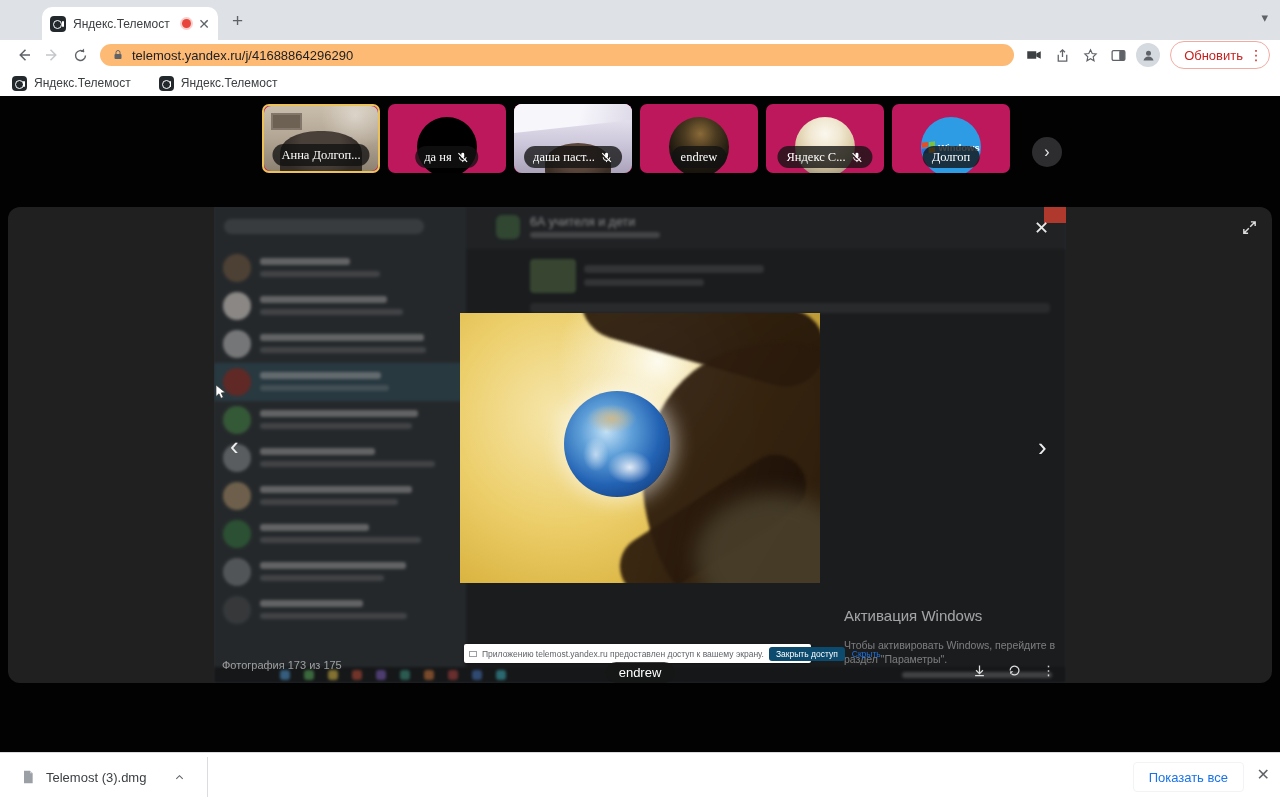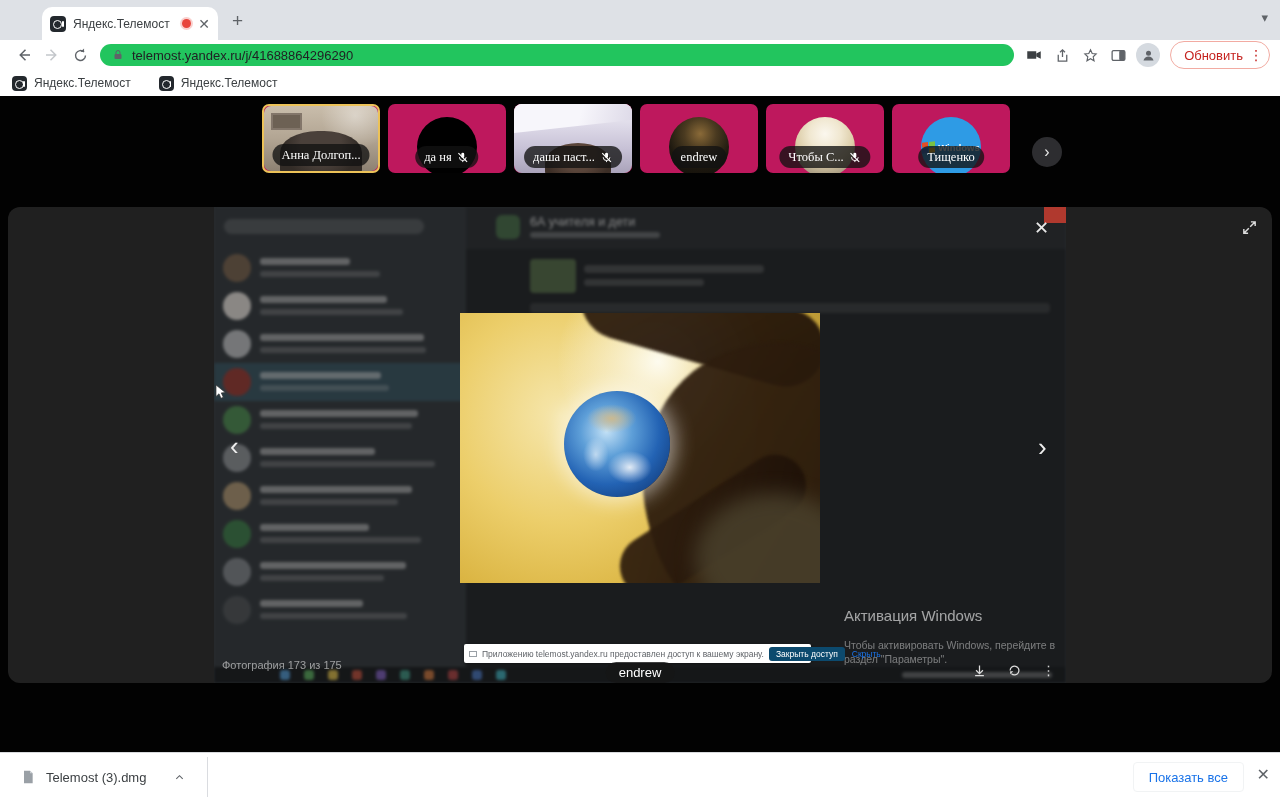--- a/index.html
+++ b/index.html
@@ -17,21 +17,21 @@
   .favicon::after { content:""; position:absolute; right:2.5px; top:5px; width:1.6px; height:6px; background:#fff; border-radius:1px; }
   .tab-title { font-size:12px; color:#3c4043; white-space:nowrap; overflow:hidden; flex:1; }
   .rec-dot { width:9px; height:9px; border-radius:50%; background:#e8453c; flex:none; box-shadow:0 0 0 2px rgba(232,69,60,.25); }
   .tab-close { color:#5f6368; font-size:14px; line-height:14px; flex:none; cursor:default; }
   .newtab { position:absolute; left:232px; top:10px; font-size:19px; color:#5f6368; }
   .tabstrip-caret { position:absolute; right:12px; top:10px; color:#5f6368; font-size:13px; }
 
   .toolbar { position:absolute; top:40px; left:0; width:1280px; height:30px; background:#fff;
              display:flex; align-items:center; padding:0 10px; }
   .tb-ic { width:28px; height:28px; display:flex; align-items:center; justify-content:center; flex:none; }
-  .omnibox { width:915px; height:22px; background:#22c55e; border-radius:14px; display:flex;
+  .omnibox { width:915px; height:22px; background:#fdba74; border-radius:14px; display:flex;
              align-items:center; gap:8px; padding:0 12px; margin:0 6px; }
   .url { font-size:13px; color:#202124; }
   .avatar-btn { width:24px; height:24px; border-radius:50%; background:#d5dae0; display:flex; align-items:center; justify-content:center; flex:none; margin:0 4px; }
   .update-chip { height:28px; border:1px solid #f2aba2; border-radius:15px; display:flex; align-items:center;
                  gap:6px; padding:0 6px 0 13px; margin-left:6px; background:#fff; }
   .update-chip span { color:#c5221f; font-size:13px; }
   .update-chip b { color:#c5221f; font-size:14px; font-weight:normal; }
 
   .bookmarks { position:absolute; top:70px; left:0; width:1280px; height:26px; background:#fff;
                display:flex; align-items:center; padding:0 12px; gap:10px; }
@@ -280,42 +280,42 @@
         </div>
         <div class="name-pill">
           <span class="pname">endrew</span>
         </div>
       </div>
       <div class="tile">
         <div class="tile-visual novideo">
           <div class="avatar a4"></div>
         </div>
         <div class="name-pill">
-          <span class="pname">Чтобы С...</span>
+          <span class="pname">Яндекс С...</span>
           <svg width="13" height="13" viewBox="0 0 24 24" fill="none" stroke="#fff" stroke-width="1.8">
             <rect x="9.3" y="3" width="5.4" height="10" rx="2.7" fill="#fff" stroke="none"></rect>
             <path d="M5.8 11.5a6.2 6.2 0 0 0 12.4 0M12 17.5v3"></path>
             <path d="M4 4l16 16" stroke-width="2.2"></path>
           </svg>
         </div>
       </div>
       <div class="tile">
         <div class="tile-visual novideo">
           <div class="avatar a5">
             <div class="winflag">
               <i></i>
               <i></i>
               <i></i>
               <i></i>
             </div>
             <span class="wintext">Windows</span>
           </div>
         </div>
         <div class="name-pill">
-          <span class="pname">Тищенко</span>
+          <span class="pname">Долгоп</span>
         </div>
       </div>
     </div>
   <div class="strip-arrow">›</div>
 
   <div class="stage">
     <div class="share-view">
 
       <div class="sv-app">
         <div class="sv-main">

